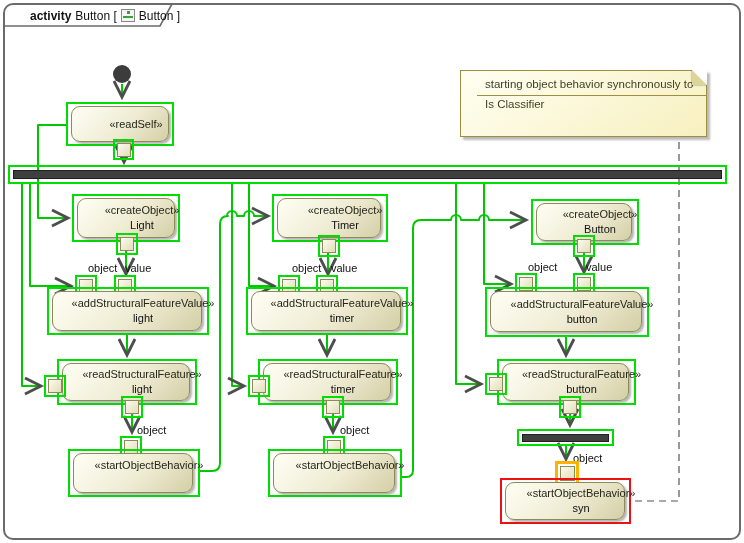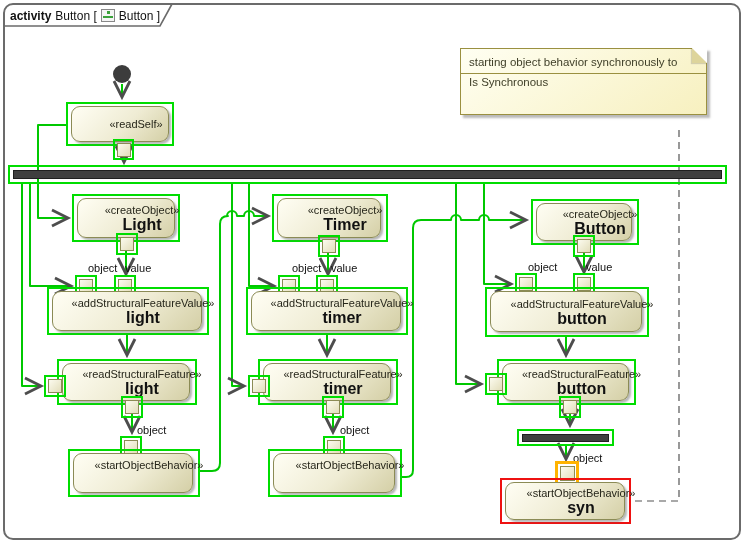--- a/index.html
+++ b/index.html
@@ -13,42 +13,42 @@
   #edges path.tabline{stroke:#6b6b6b;stroke-width:1.6;fill:none;}
   .sel{position:absolute;box-sizing:border-box;border:2px solid var(--selection-green,#00dd00);}
   .sel.red{border-color:var(--selection-red,#ee1111);}
   .action{position:absolute;box-sizing:border-box;border:1px solid var(--action-border,#8b8b55);
           border-radius:9px;
           background:linear-gradient(135deg,var(--action-fill-light,#fffef4) 0%,#efecd4 55%,var(--action-fill-dark,#d4cfa6) 100%);
           box-shadow:2px 2px 2px rgba(110,110,110,.5);
           display:flex;flex-direction:column;align-items:center;justify-content:center;gap:1px;padding-left:32px;}
   .action.topalign{justify-content:flex-start;padding-top:5px;}
   .stereo{font-size:11px;color:#26261a;line-height:13px;white-space:nowrap;}
-  .aname{font-size:16px;font-weight:bold;color:#111;line-height:14px;white-space:nowrap;}
+  .aname{font-size:11px;font-weight:normal;color:#111;line-height:14px;white-space:nowrap;}
   .pin{position:absolute;box-sizing:border-box;width:14px;height:14px;
        background:linear-gradient(135deg,#fcfbef,#e2ddba);border:1px solid var(--action-border,#8b8b55);}
   .pinsel{position:absolute;box-sizing:border-box;width:22px;height:22px;
           border:2px solid var(--selection-green,#00dd00);}
   .pinsel.orange{border:3px solid var(--pin-highlight-orange,#ffb300);}
   .bar{position:absolute;box-sizing:border-box;background:var(--bar-fill,#3f3f3f);border:1px solid #1f1f1f;}
   .lbl{position:absolute;font-size:11px;color:#111;white-space:nowrap;}
   .initial{position:absolute;width:18px;height:18px;border-radius:50%;background:#3c3c3c;}
   .note{position:absolute;box-sizing:border-box;border:1px solid var(--note-border,#9a9040);
         background:linear-gradient(145deg,#fffff2 0%,var(--note-fill,#f7f0bf) 100%);
         box-shadow:3px 3px 2px rgba(130,130,130,.55);}
   .note::after{content:"";position:absolute;top:-1px;right:-1px;border-style:solid;
         border-width:0 15px 15px 0;border-color:#fff #fff #ddd49b #ddd49b;
         box-shadow:-1px 1px 1px rgba(0,0,0,.15);}
   .note-body{padding:6px 8px 3px 8px;}
   .note-line{font-size:11.5px;color:#3f3f28;line-height:15px;white-space:nowrap;}
   .note-prop{border-top:1px solid var(--note-border,#9a9040);padding:2px 8px 3px 8px;
         font-size:11.5px;color:#3f3f28;white-space:nowrap;}
   #tab{position:absolute;left:10px;top:7px;height:17px;display:flex;align-items:center;gap:4px;
        font-size:12px;color:#111;}
-  #tab .kind{font-weight:bold;}
+  #tab .kind{font-weight:bold;margin-left:20px;}
   .dicon{width:14px;height:13px;box-sizing:border-box;border:1px solid #888;background:#f4f4f4;
          position:relative;}
   .dicon::before{content:"";position:absolute;left:5px;top:1px;width:3px;height:3px;background:#3aa13a;}
   .dicon::after{content:"";position:absolute;left:1px;top:6px;width:10px;height:2px;background:#3aa13a;}
 </style>
 </head>
 <body>
 
 <div id="canvas">
 
@@ -221,20 +221,20 @@
   <div class="lbl" style="left:573px;top:452px;">object</div>
 
   <div class="pinsel orange" style="left:555px;top:461px;width:24px;height:24px;"></div>
   <div class="pin" style="left:560px;top:466px;width:15px;height:15px;"></div>
   <div class="sel red" style="left:500px;top:478px;width:131px;height:46px;"></div>
   <div class="action" style="left:505px;top:482px;width:120px;height:38px;">
     <div class="stereo">«startObjectBehavior»</div>
     <div class="aname">syn</div>
   </div>
 
-  <div class="note" style="left:460px;top:48px;width:247px;height:67px;">
+  <div class="note" style="left:460px;top:70px;width:247px;height:67px;padding-left:16px;">
     <div class="note-body">
       <div class="note-line">starting object behavior synchronously to</div>
     </div>
-    <div class="note-prop">Is Synchronous</div>
+    <div class="note-prop">Is Classifier</div>
   </div>
 
 </div>
 
 </body></html>

